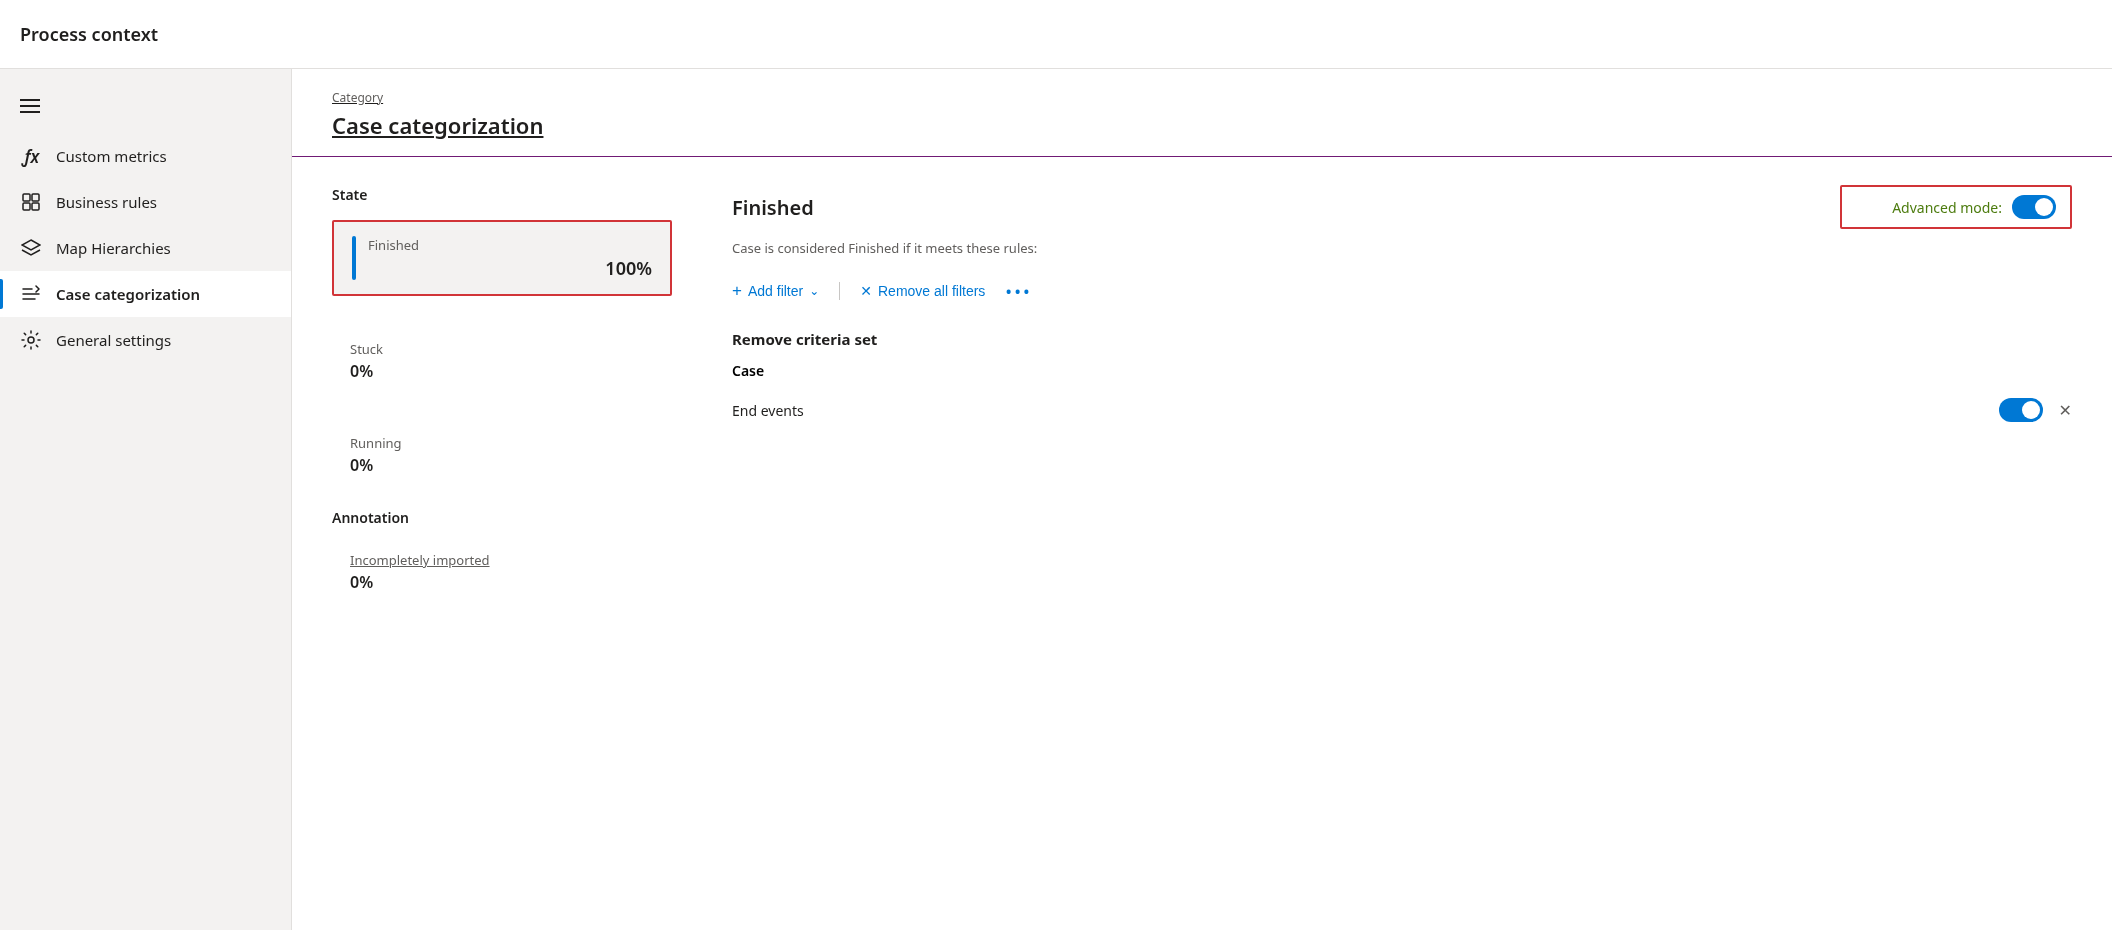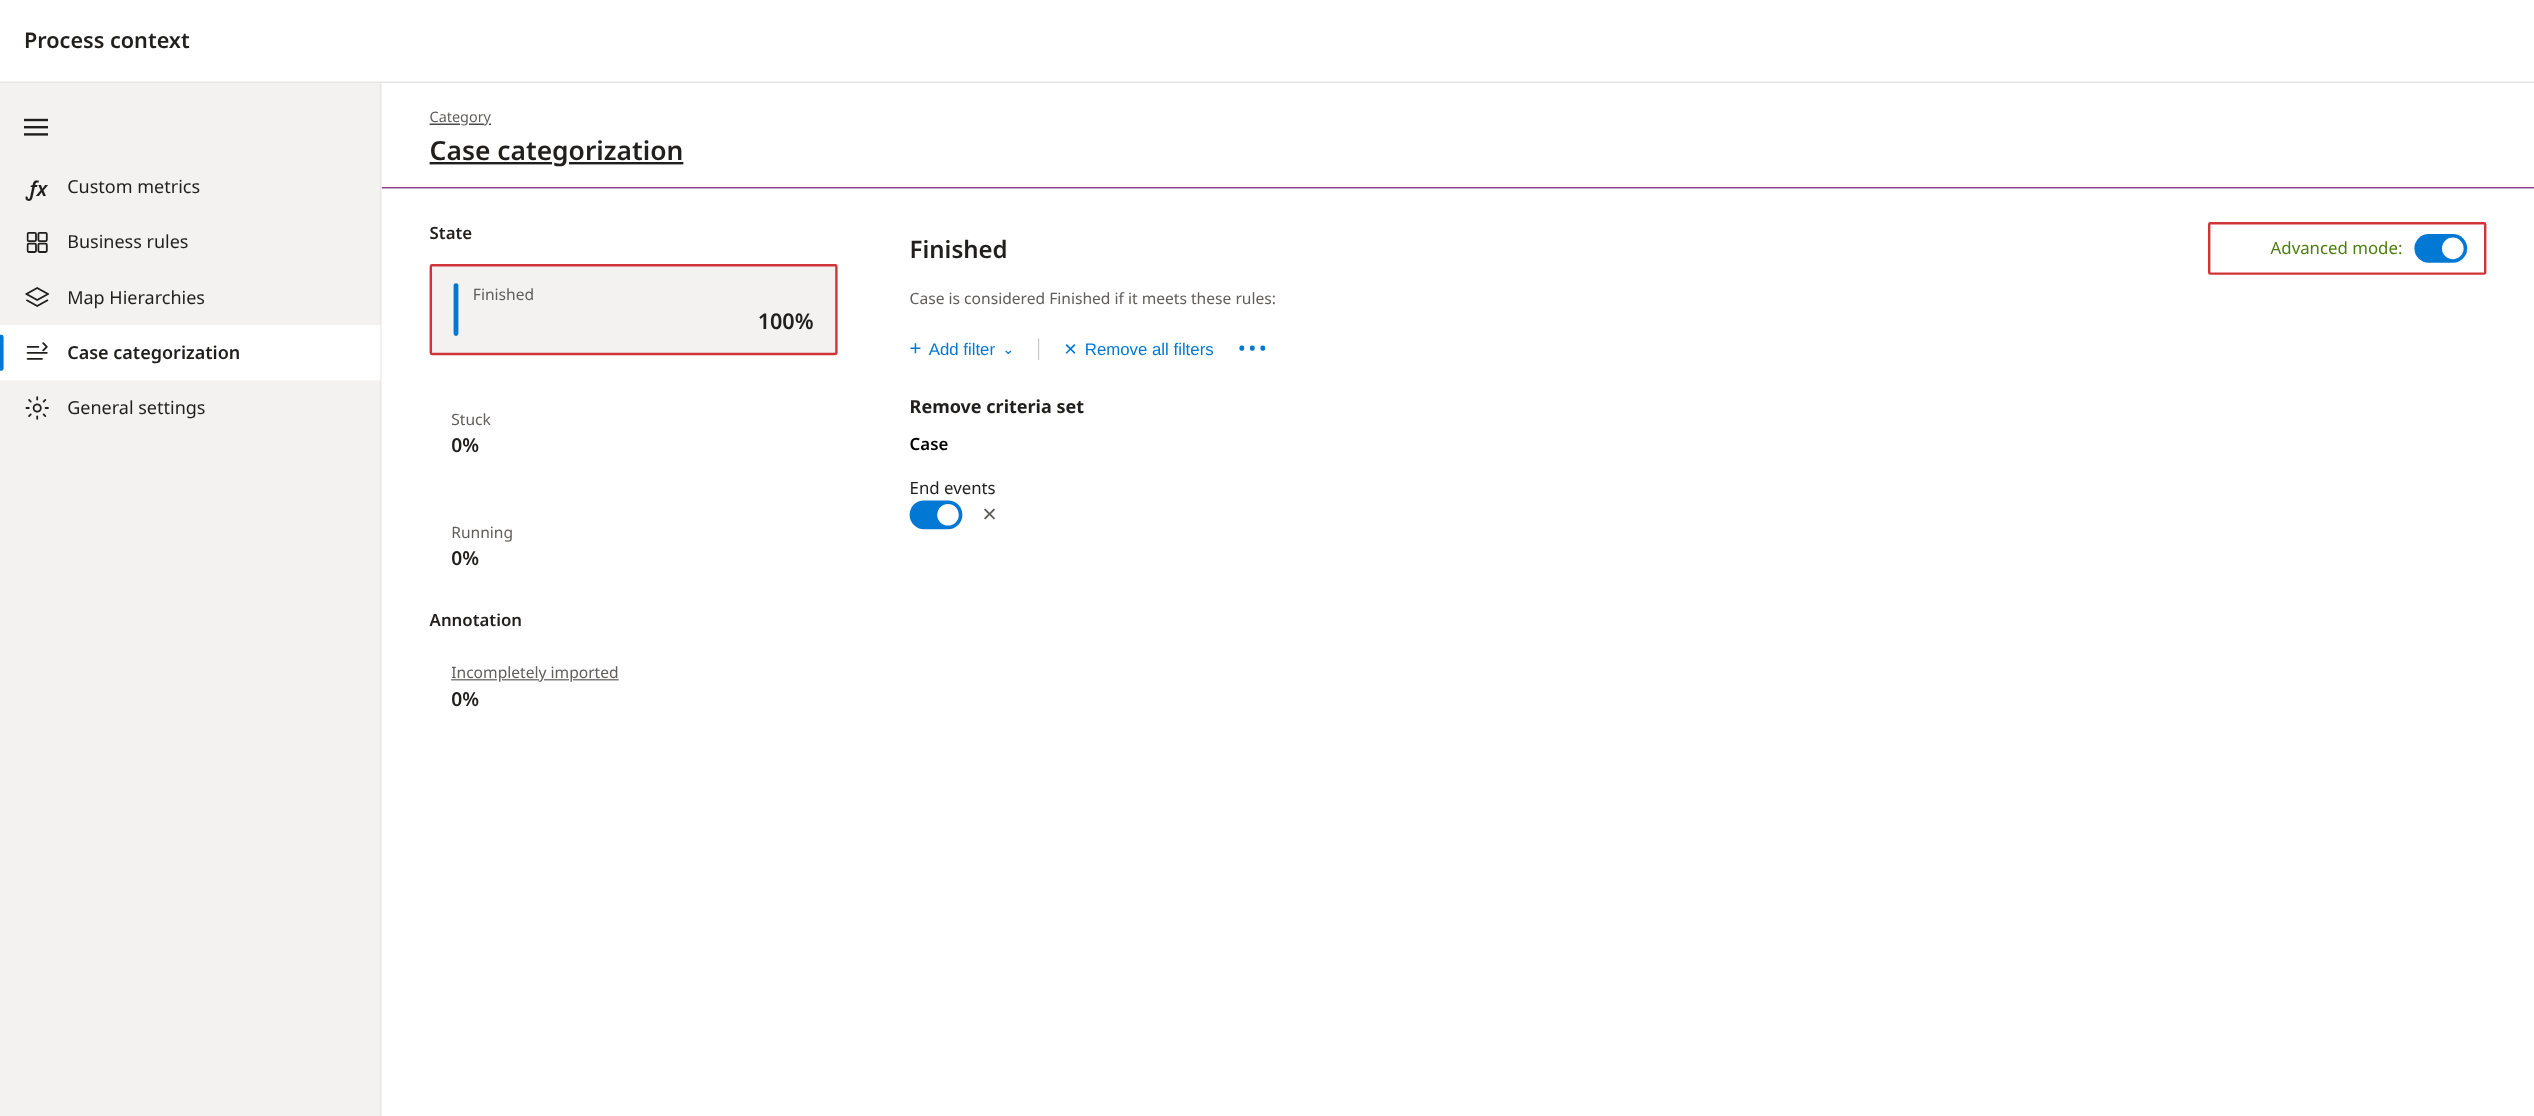--- a/index.html
+++ b/index.html
@@ -27,21 +27,21 @@
       font-weight: 600;
       color: #201f1e;
     }
     .main-layout {
       display: flex;
       flex: 1;
       overflow: hidden;
     }
     
     .sidebar {
-      width: 318px;
+      width: 292px;
       background: #f3f2f1;
       flex-shrink: 0;
       padding: 18px 0;
       border-right: 1px solid #e1dfdd;
     }
     .sidebar-hamburger {
       padding: 8px 20px 16px 20px;
       cursor: pointer;
     }
     .sidebar-hamburger span {
@@ -288,23 +288,23 @@
       margin-bottom: 12px;
     }
     .case-label {
       font-size: 14px;
       font-weight: 600;
       color: #000000;
       margin-bottom: 10px;
     }
     .end-events-row {
       display: flex;
+      align-items: center;
       justify-content: space-between;
       padding: 8px 0;
-      flex-direction: column;
     }
     .end-events-label {
       font-size: 14px;
       color: #201f1e;
     }
     .end-events-controls {
       display: flex;
       align-items: center;
       gap: 16px;
     }

